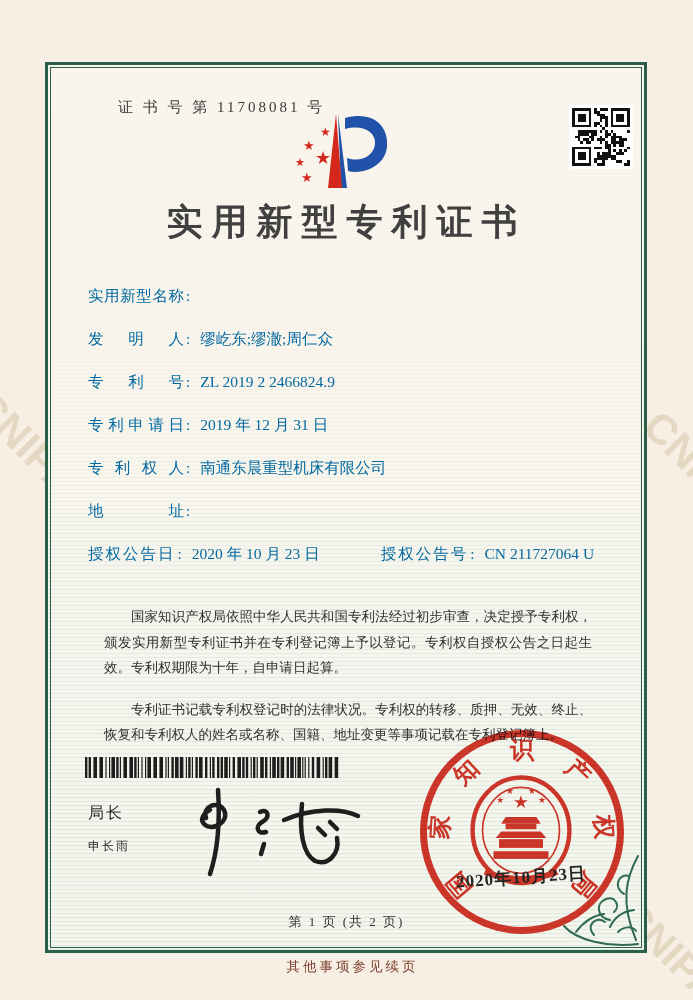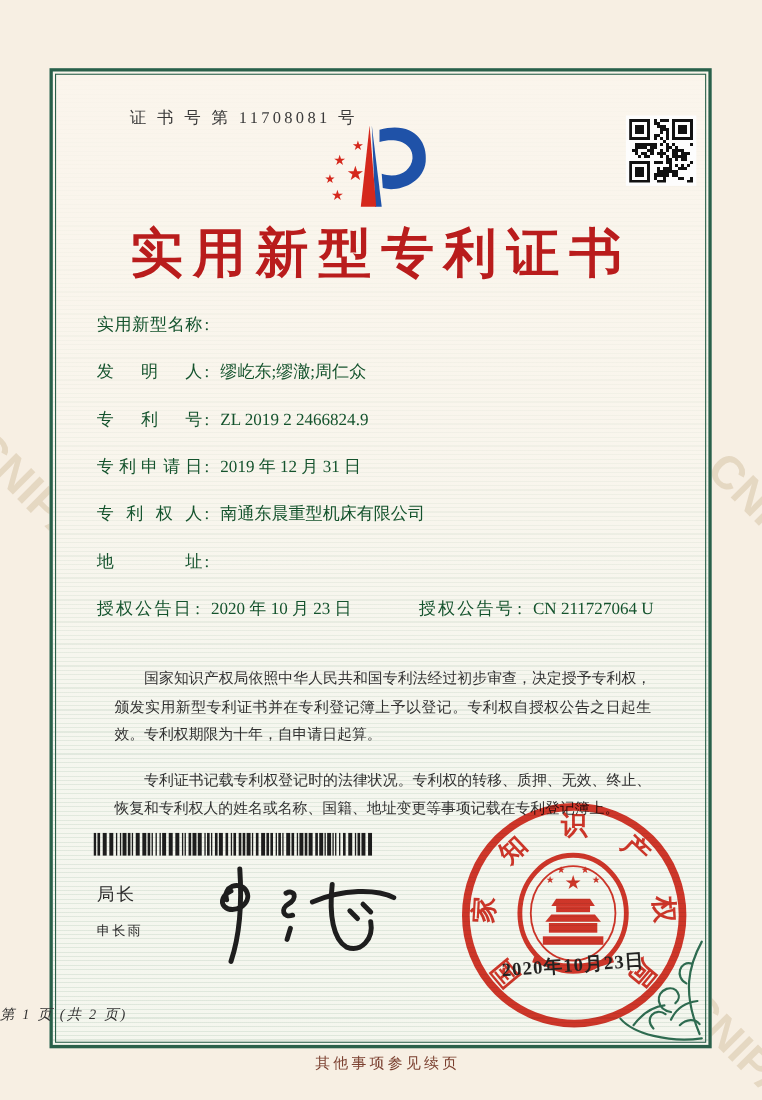--- a/index.html
+++ b/index.html
@@ -31,27 +31,27 @@
   .cert-no{
     position:absolute; left:95px; top:98px; font-size:15px; letter-spacing:3px; color:#3a3a3a;margin-left:23px;
   }
   .logo{ position:absolute; left:293px; top:108px; width:98px; height:88px; }
   .qr{
     position:absolute; left:569px; top:105px; width:64px; height:64px;
     background:#fdfdfd; padding:3px; box-sizing:border-box;
   }
   .title{
     position:absolute; left:0; right:0; top:198px; text-align:center;
-    font-size:48px; font-weight:bold; letter-spacing:9px; color:#b91c1c;
+    font-size:36px; font-weight:bold; letter-spacing:9px; color:#404040;
   }
   
   .fields{
     position:absolute; left:88px; top:286px; right:66px;
     display:flex; flex-direction:column; gap:24px;
-    font-size:15.5px; line-height:19px; color:#14532d;
+    font-size:15.5px; line-height:19px; color:#0369a1;
   }
   .field-row{ display:flex; align-items:baseline; white-space:nowrap; }
   .f-label{
     display:inline-block; width:96px; text-align:justify; text-align-last:justify;
   }
   .f-colon{ margin:0 10px 0 2px; }
   .grant-label{ letter-spacing:2px; }
   .grant-pair2{ margin-left:61px; }
   
   .body-text{
@@ -80,22 +80,22 @@
   }
   .seal-emblem{ position:absolute; left:48px; top:34px; width:110px; height:130px; }
   .seal-date{
     position:absolute; left:4px; top:138px; width:198px; text-align:center;
     font-size:17px; font-weight:bold; color:#141414; letter-spacing:1px;
     transform:rotate(-4deg);
   }
   
   .ornament{ position:absolute; left:548px; top:838px; width:94px; height:110px; z-index:1; }
   .page-indicator{
-    position:absolute; left:0; right:0; top:913px; text-align:left;
-    font-size:13px; letter-spacing:2px; color:#333;font-style:italic;
+    position:absolute; left:0; right:0; top:913px; text-align:center;
+    font-size:13px; letter-spacing:2px; color:#333;
   }
   .continuation{
     position:absolute; left:0; right:0; top:958px; text-align:center;
     font-size:13.5px; letter-spacing:3px; color:#7b4030;padding-left:12px;
   }
 </style>
 </head>
 <body>
 
 <div class="page">

